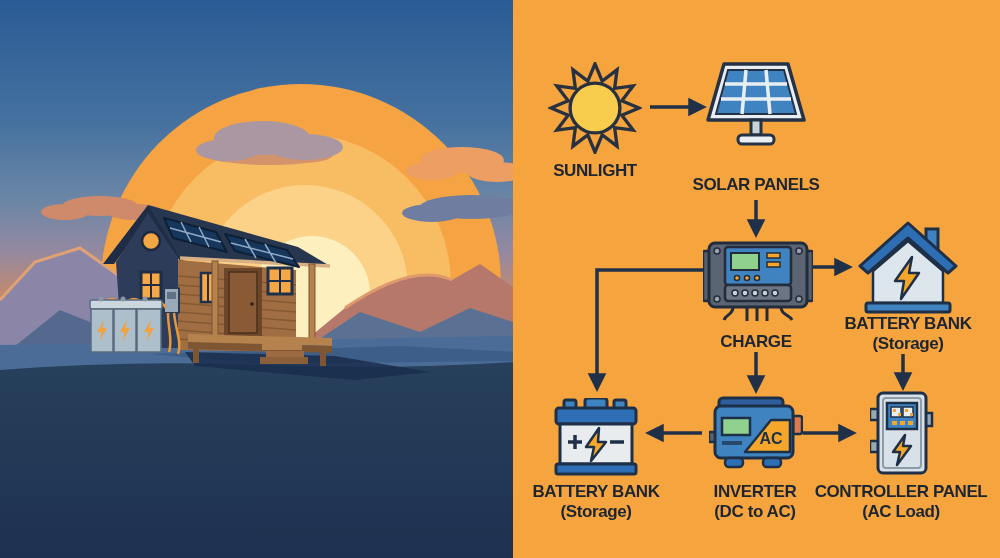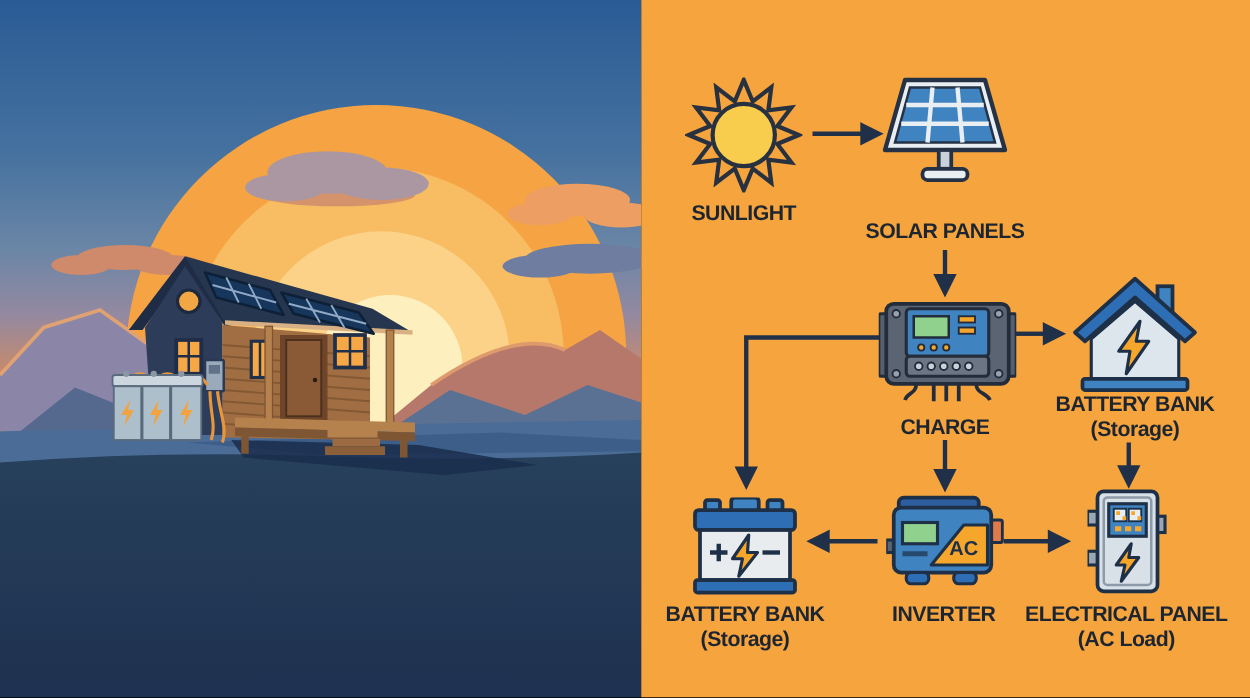--- a/index.html
+++ b/index.html
@@ -336,20 +336,21 @@
     <div id="label-house" class="label">
       <div>BATTERY BANK</div>
       <div>(Storage)</div>
     </div>
     <div id="label-battery" class="label">
       <div>BATTERY BANK</div>
       <div>(Storage)</div>
     </div>
     <div id="label-inverter" class="label">
       <div>INVERTER</div>
+      <div>(DC to AC)</div>
     </div>
     <div id="label-elecpanel" class="label">
-      <div>ELECTRICAL PANEL</div>
+      <div>CONTROLLER PANEL</div>
       <div>(AC Load)</div>
     </div>
 
   </div>
 </div>
 
 </body></html>

